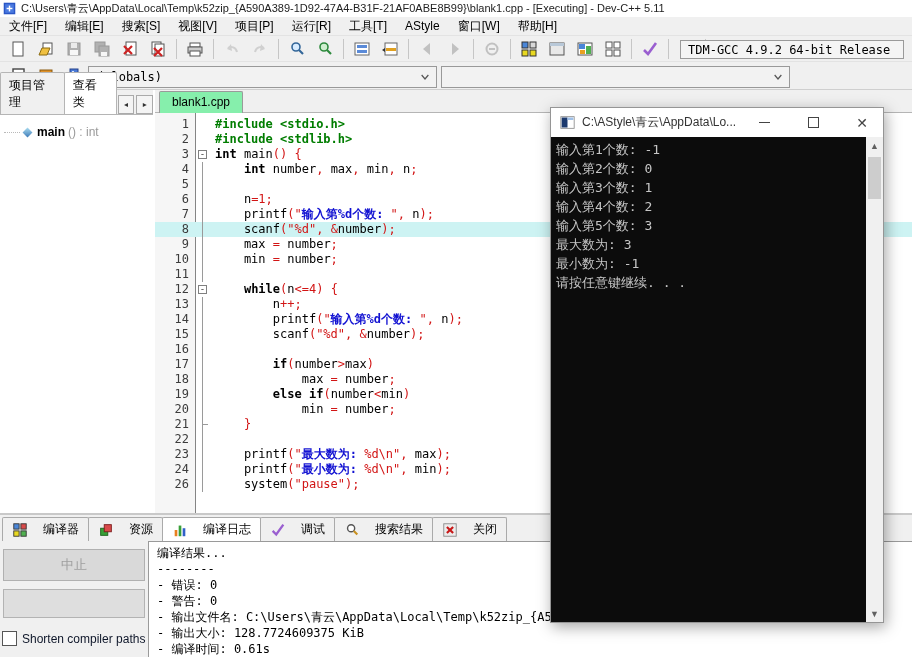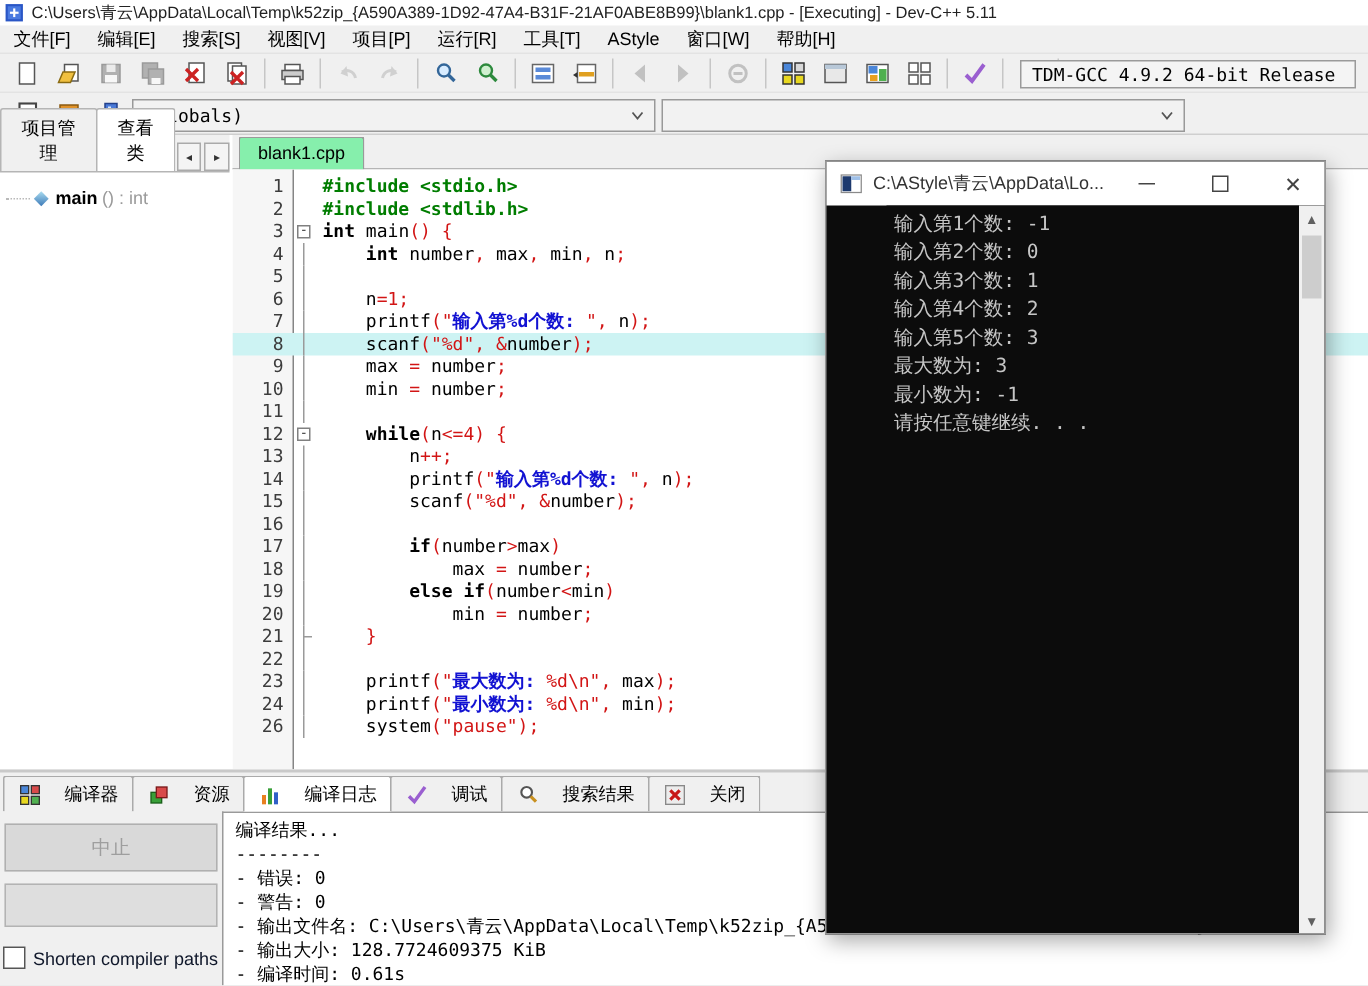--- a/index.html
+++ b/index.html
@@ -27,21 +27,21 @@
                 background:#f4f4f4;display:flex;align-items:center;padding-left:7px;box-sizing:border-box;
                 font-family:"DejaVu Sans Mono",monospace;font-size:12px;white-space:nowrap;}
   .combo{position:absolute;top:66px;height:22px;border:1px solid #999;background:#f2f2f2;
          display:flex;align-items:center;justify-content:space-between;padding:0 5px 0 8px;
          box-sizing:border-box;font-family:"DejaVu Sans Mono",monospace;font-size:12px;}
   .combo .arrow{color:#555;}
   
   .sidebar{position:absolute;left:0;top:90px;width:153px;height:423px;background:#fff;box-sizing:border-box;}
   .side-tabs{height:24px;background:#f0f0f0;display:flex;align-items:flex-end;}
   .side-tab{padding:4px 8px 3px;border:1px solid #b5b5b5;border-bottom:none;background:#f0f0f0;
-            border-radius:2px 2px 0 0;margin-right:-1px;text-align:center;}
+            border-radius:2px 2px 0 0;margin-right:-1px;}
   .side-tab.active{background:#fff;position:relative;z-index:2;}
   .spin-btn{width:15px;height:17px;border:1px solid #aaa;background:#f4f4f4;display:flex;
             align-items:center;justify-content:center;font-size:8px;color:#333;margin-left:2px;}
   .side-body{position:absolute;left:0;top:24px;right:0;bottom:0;background:#fff;border-top:1px solid #b5b5b5;
              padding-top:10px;box-sizing:border-box;}
   .tree-item{display:flex;align-items:center;padding-left:4px;white-space:nowrap;}
   .tree-dots{width:16px;border-bottom:1px dotted #b9b9b9;height:1px;margin-right:2px;}
   .diamond{width:7px;height:7px;transform:rotate(45deg);background:linear-gradient(135deg,#aadcf0,#3d7ab8);
            margin:0 6px 0 2px;flex:0 0 auto;}
   .tree-main{font-weight:bold;color:#000;}
@@ -88,21 +88,21 @@
        padding:3px 0 0 8px;white-space:pre;overflow:hidden;box-sizing:border-box;}
   
   .console{position:absolute;left:550px;top:107px;width:334px;height:516px;background:#0c0c0c;
            border:1px solid #959595;box-shadow:2px 4px 14px rgba(0,0,0,.35);box-sizing:border-box;z-index:10;}
   .con-title{height:29px;background:#fff;display:flex;align-items:center;padding-left:9px;gap:7px;}
   .con-title-text{flex:1;font-size:12px;color:#333;white-space:nowrap;overflow:hidden;}
   .con-btn{width:42px;height:29px;display:flex;align-items:center;justify-content:center;color:#444;flex:0 0 auto;}
   .con-min{width:11px;height:1px;background:#444;}
   .con-max{width:9px;height:9px;border:1px solid #444;}
   .con-x{font-size:14px;line-height:14px;color:#444;}
-  .con-body{position:absolute;left:0;top:29px;right:0;bottom:0;background:#0c0c0c;margin-left:40px;}
+  .con-body{position:absolute;left:0;top:29px;right:0;bottom:0;background:#0c0c0c;}
   .con-text{position:absolute;left:5px;top:3px;right:21px;font-family:"DejaVu Sans Mono",monospace;
             font-size:13px;line-height:19px;color:#c6c6c6;white-space:pre;}
   .con-scroll{position:absolute;top:0;right:0;width:17px;bottom:0;background:#f0f0f0;}
   .con-arrow{position:absolute;left:0;width:17px;height:17px;display:flex;align-items:center;
              justify-content:center;color:#606060;font-size:9px;}
   .con-thumb{position:absolute;left:2px;right:2px;top:20px;height:42px;background:#cdcdcd;}
 </style>
 </head>
 <body>
 

